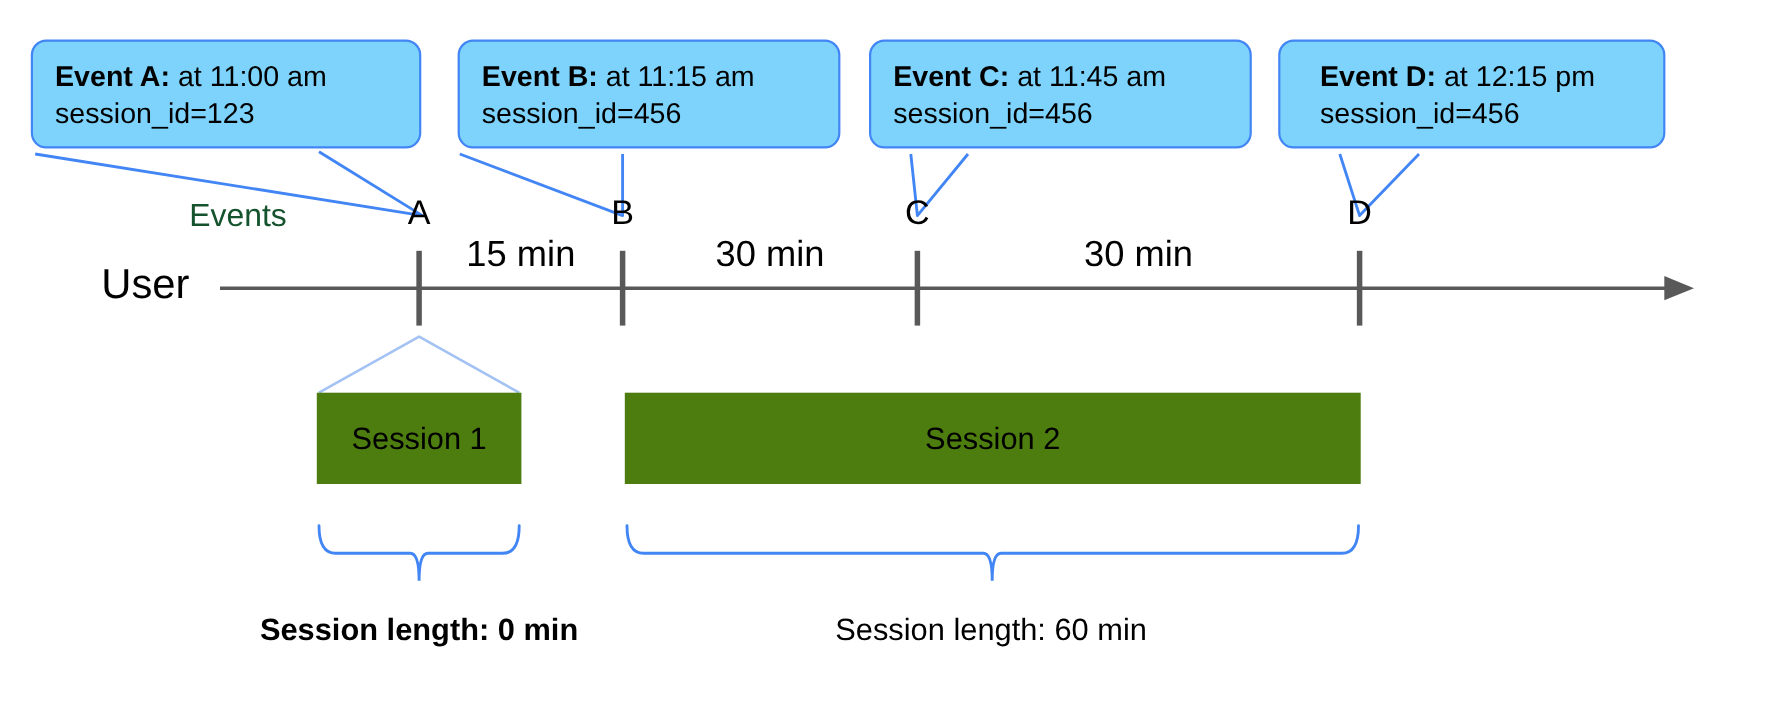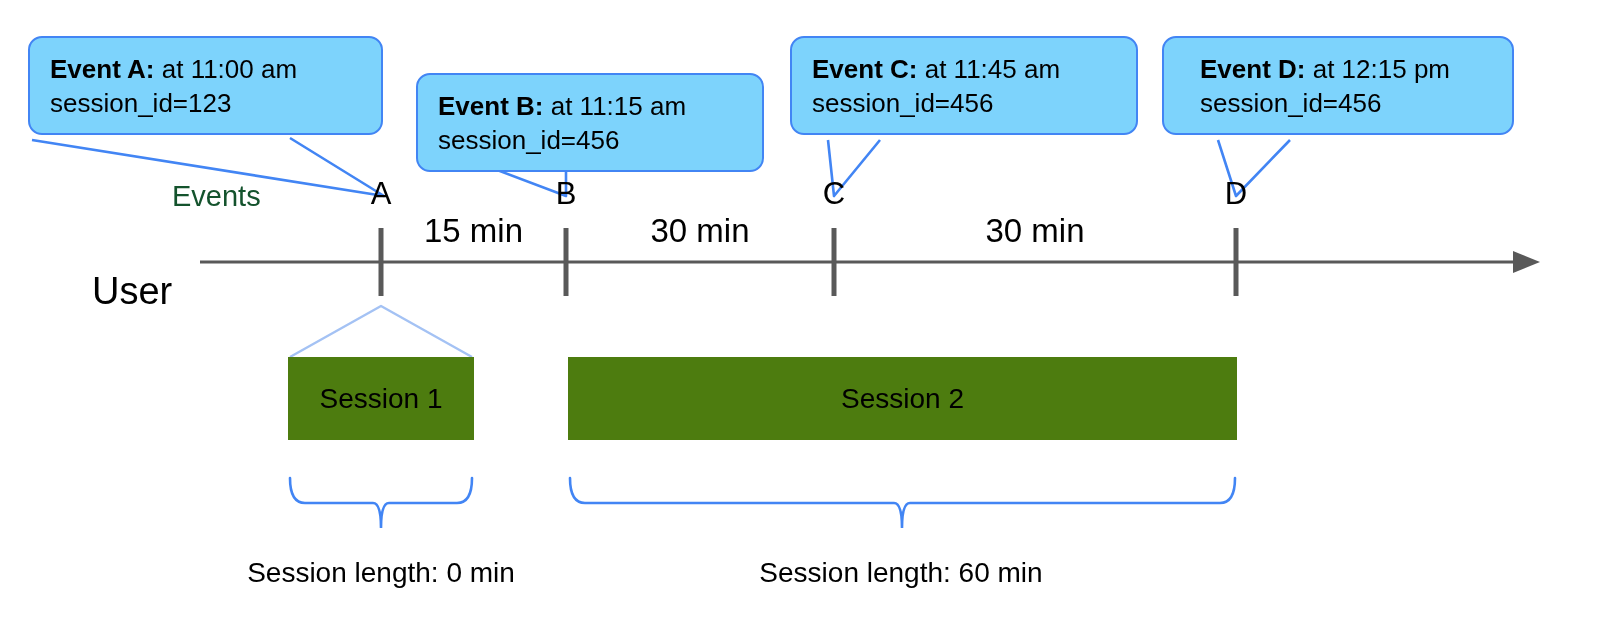--- a/index.html
+++ b/index.html
@@ -47,21 +47,20 @@
     color: #14532d;
     white-space: nowrap;
     z-index: 2;
   }
   .lane-label-user {
     position: absolute;
     font-size: 38px;
     color: #000000;
     white-space: nowrap;
     z-index: 2;
-    margin-top: 32px;
   }
   .evt-tick-label {
     position: absolute;
     font-size: 31px;
     color: #000000;
     text-align: center;
     width: 60px;
     z-index: 2;
   }
   .gap-label {
@@ -122,21 +121,21 @@
     <path d="M 290,478 Q 290,503 305,503 L 373,503 Q 381,503 381,528 Q 381,503 389,503 L 457,503 Q 472,503 472,478" fill="none" stroke="#4285f4" stroke-width="2.6" stroke-linecap="round"></path>
 
     <path d="M 570,478 Q 570,503 585,503 L 894,503 Q 902,503 902,528 Q 902,503 910,503 L 1220,503 Q 1235,503 1235,478" fill="none" stroke="#4285f4" stroke-width="2.6" stroke-linecap="round"></path>
   </svg>
 
   <div class="callout" style="left:28px; top:36px; width:355px;">
     <span class="evt-label">Event A:</span><span> at 11:00 am</span>
     <span class="line2">session_id=123</span>
   </div>
 
-  <div class="callout" style="left:416px; top:36px; width:348px;margin-top:37px;">
+  <div class="callout" style="left:416px; top:36px; width:348px;">
     <span class="evt-label">Event B:</span><span> at 11:15 am</span>
     <span class="line2">session_id=456</span>
   </div>
 
   <div class="callout" style="left:790px; top:36px; width:348px;">
     <span class="evt-label">Event C:</span><span> at 11:45 am</span>
     <span class="line2">session_id=456</span>
   </div>
 
   <div class="callout" style="left:1162px; top:36px; width:352px;padding-left:36px;">
@@ -158,17 +157,17 @@
   <div class="gap-label" style="left:834px; top:212px; width:402px;">30 min</div>
 
   <div class="session-box" style="left:288px; top:357px; width:186px; height:83px;">
     <span>Session 1</span>
   </div>
 
   <div class="session-box" style="left:568px; top:357px; width:669px; height:83px;">
     <span>Session 2</span>
   </div>
 
-  <div class="session-length" style="left:231px; top:557px; width:300px;">Session length: 0 min</div>
+  <div class="session-length" style="left:231px; top:557px; width:300px;font-weight:bold;">Session length: 0 min</div>
 
   <div class="session-length" style="left:740px; top:557px; width:322px;">Session length: 60 min</div>
 
 </div>
 
 </body></html>

